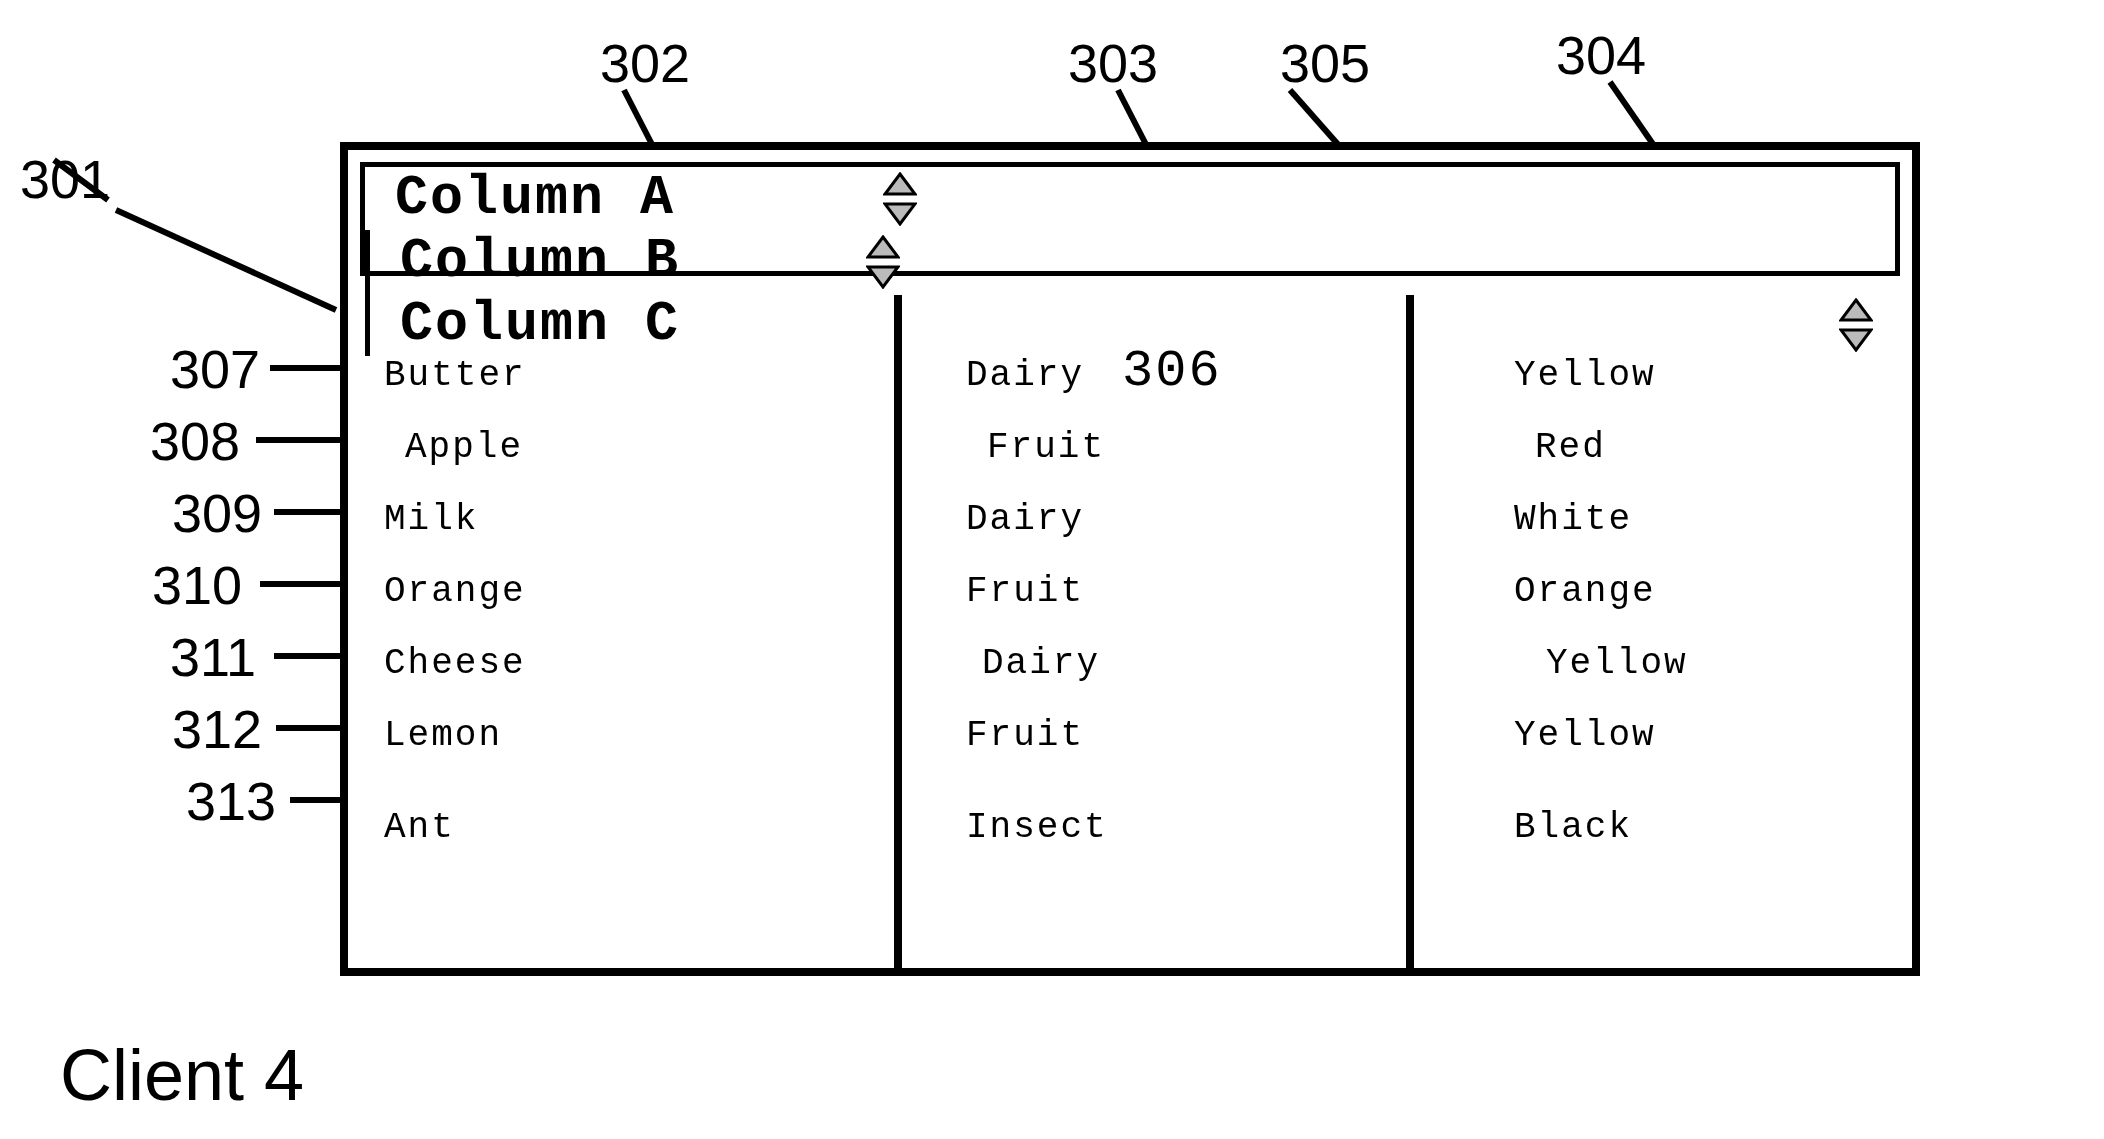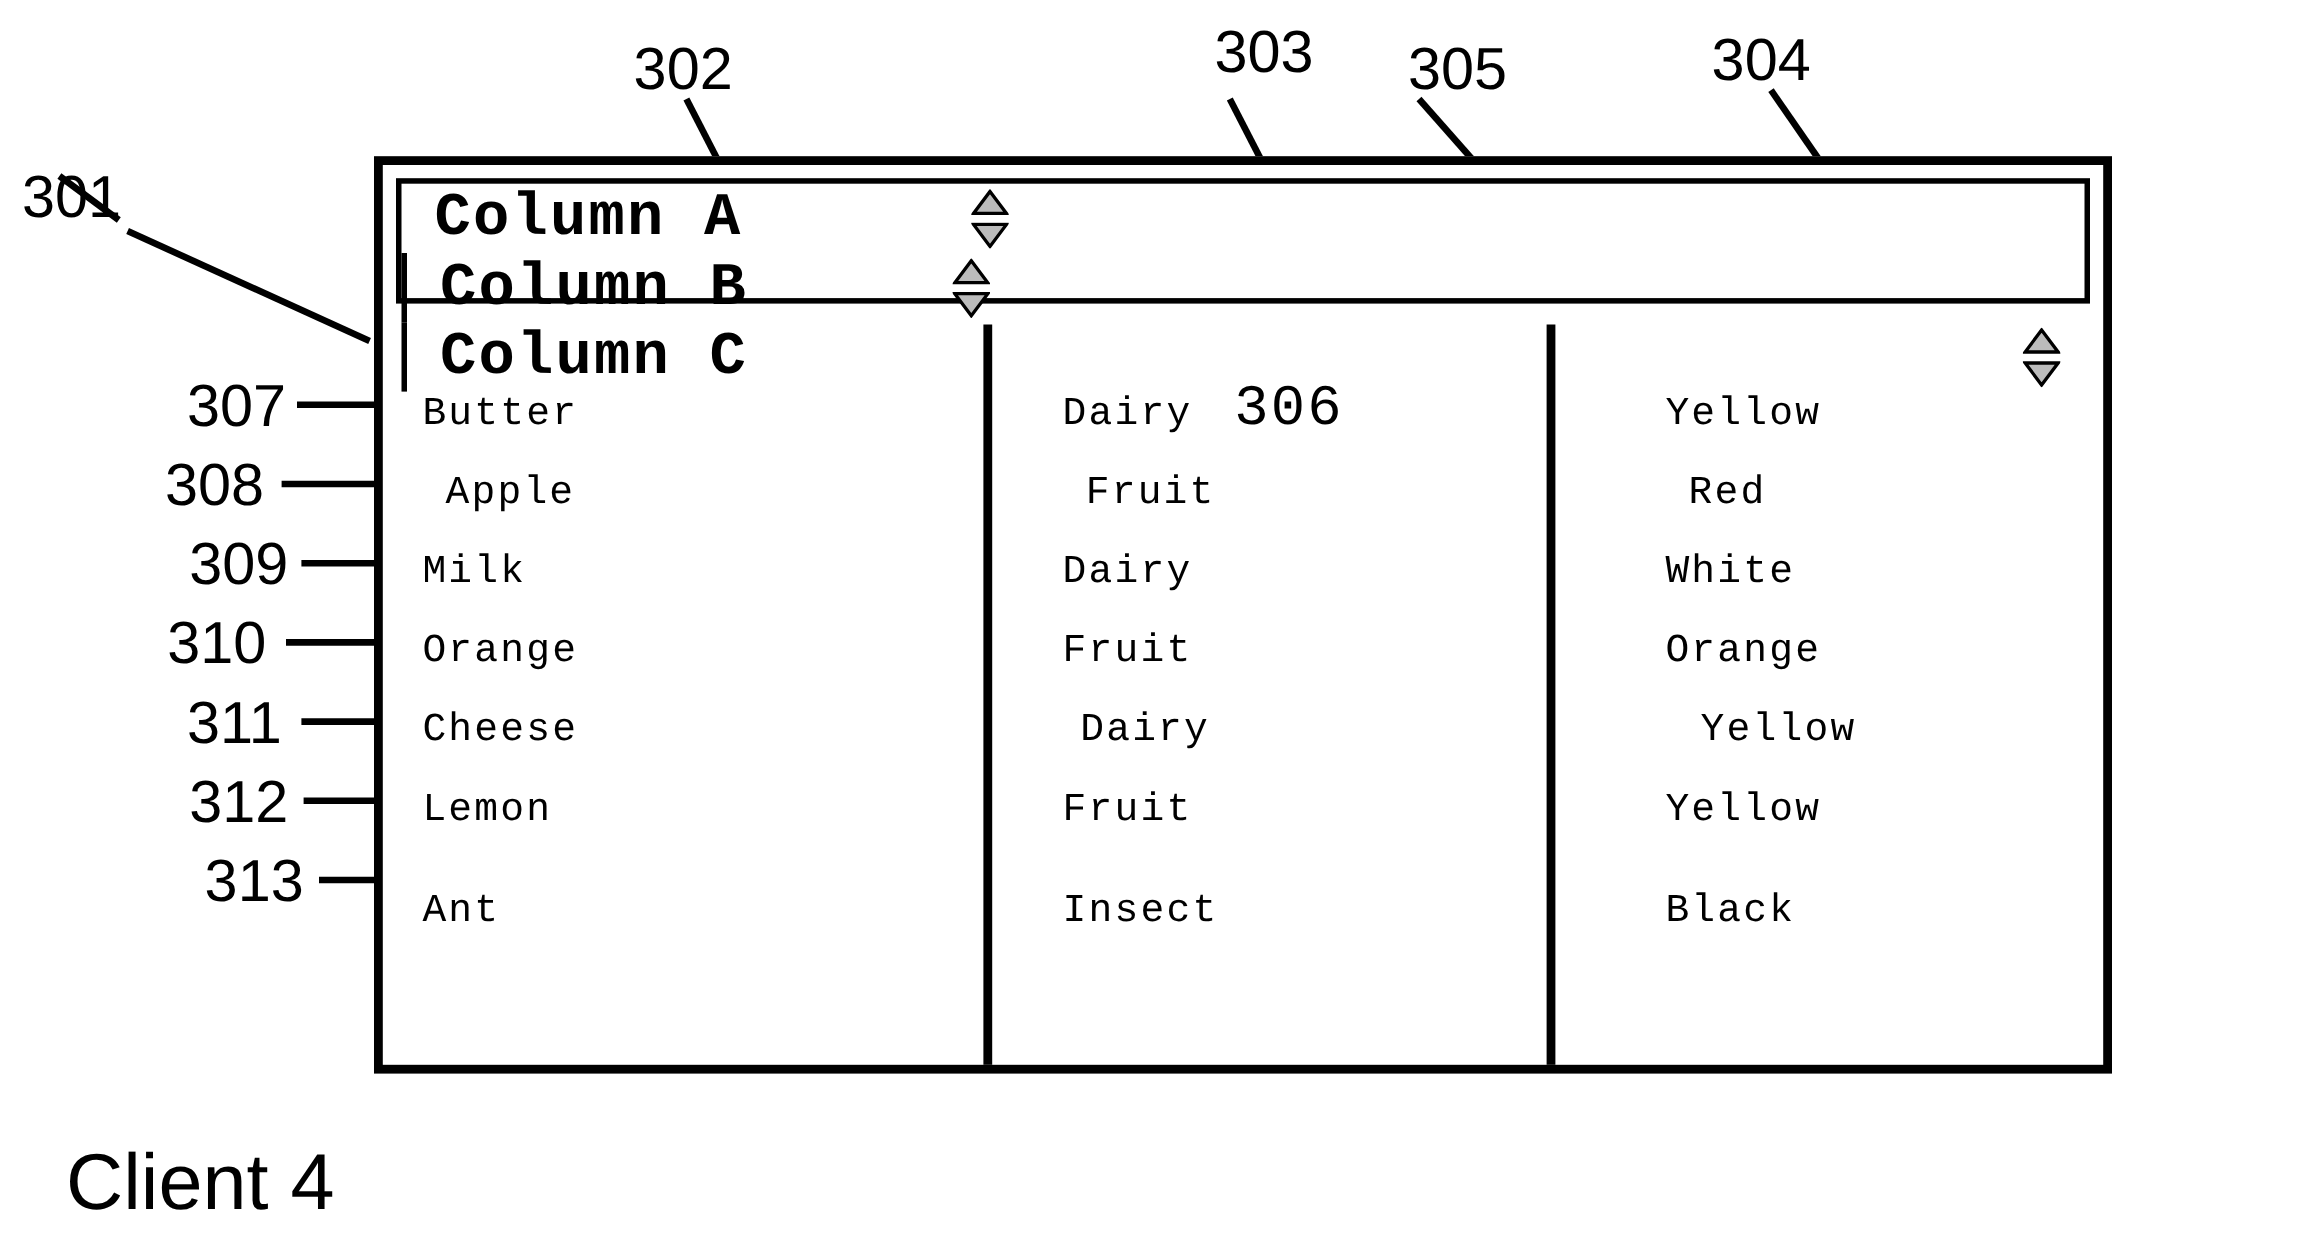--- a/index.html
+++ b/index.html
@@ -103,22 +103,22 @@
   .ref-306 {
     position: absolute;
     font-size: 52px;
   }
 </style>
 </head>
 <body>
 
 <div class="canvas">
 
-  <div class="label" style="left:576px; top:36px;">302</div>
-  <div class="label" style="left:1068px; top:20px;margin-left:36px;">303</div>
+  <div class="label" style="left:600px; top:36px;">302</div>
+  <div class="label" style="left:1068px; top:36px;">303</div>
   <div class="label" style="left:1280px; top:36px;">305</div>
   <div class="label" style="left:1556px; top:28px;">304</div>
 
   <svg width="2104" height="1139" style="position:absolute;left:0;top:0;pointer-events:none">
 
     <line x1="624" y1="90" x2="660" y2="160" stroke="#000" stroke-width="6"></line>
 
     <line x1="1118" y1="90" x2="1154" y2="160" stroke="#000" stroke-width="6"></line>
 
     <path d="M1290 90 L1350 158" stroke="#000" stroke-width="6" fill="none"></path>

